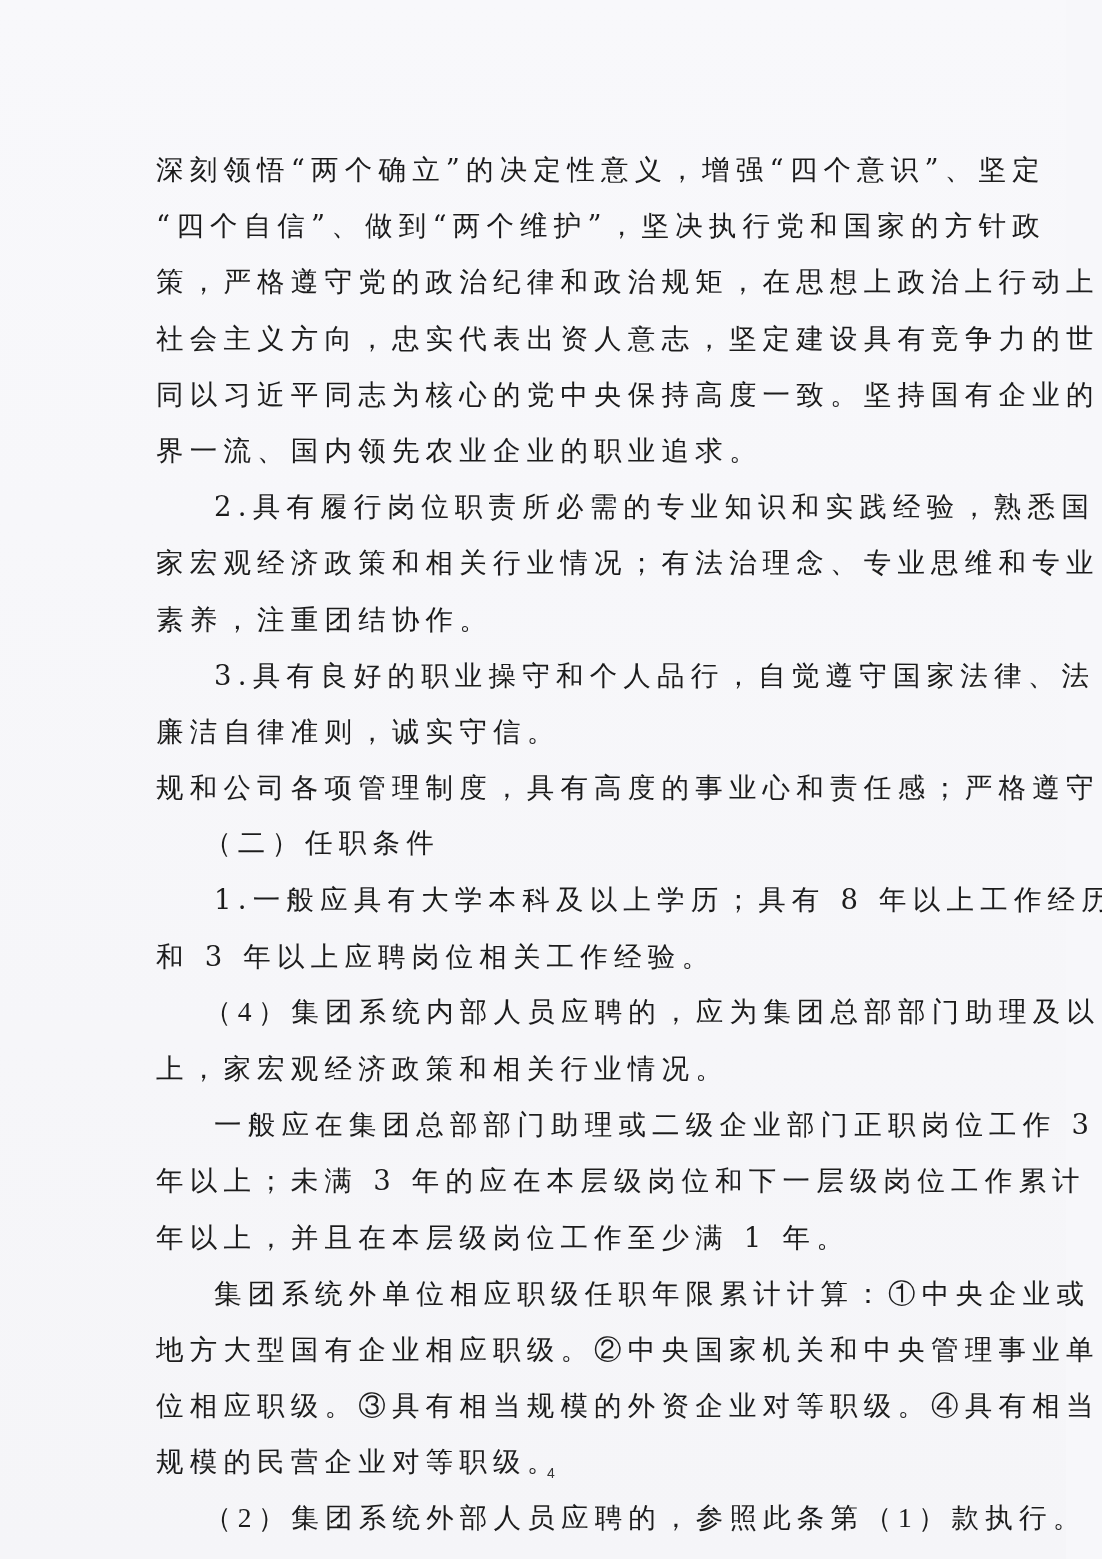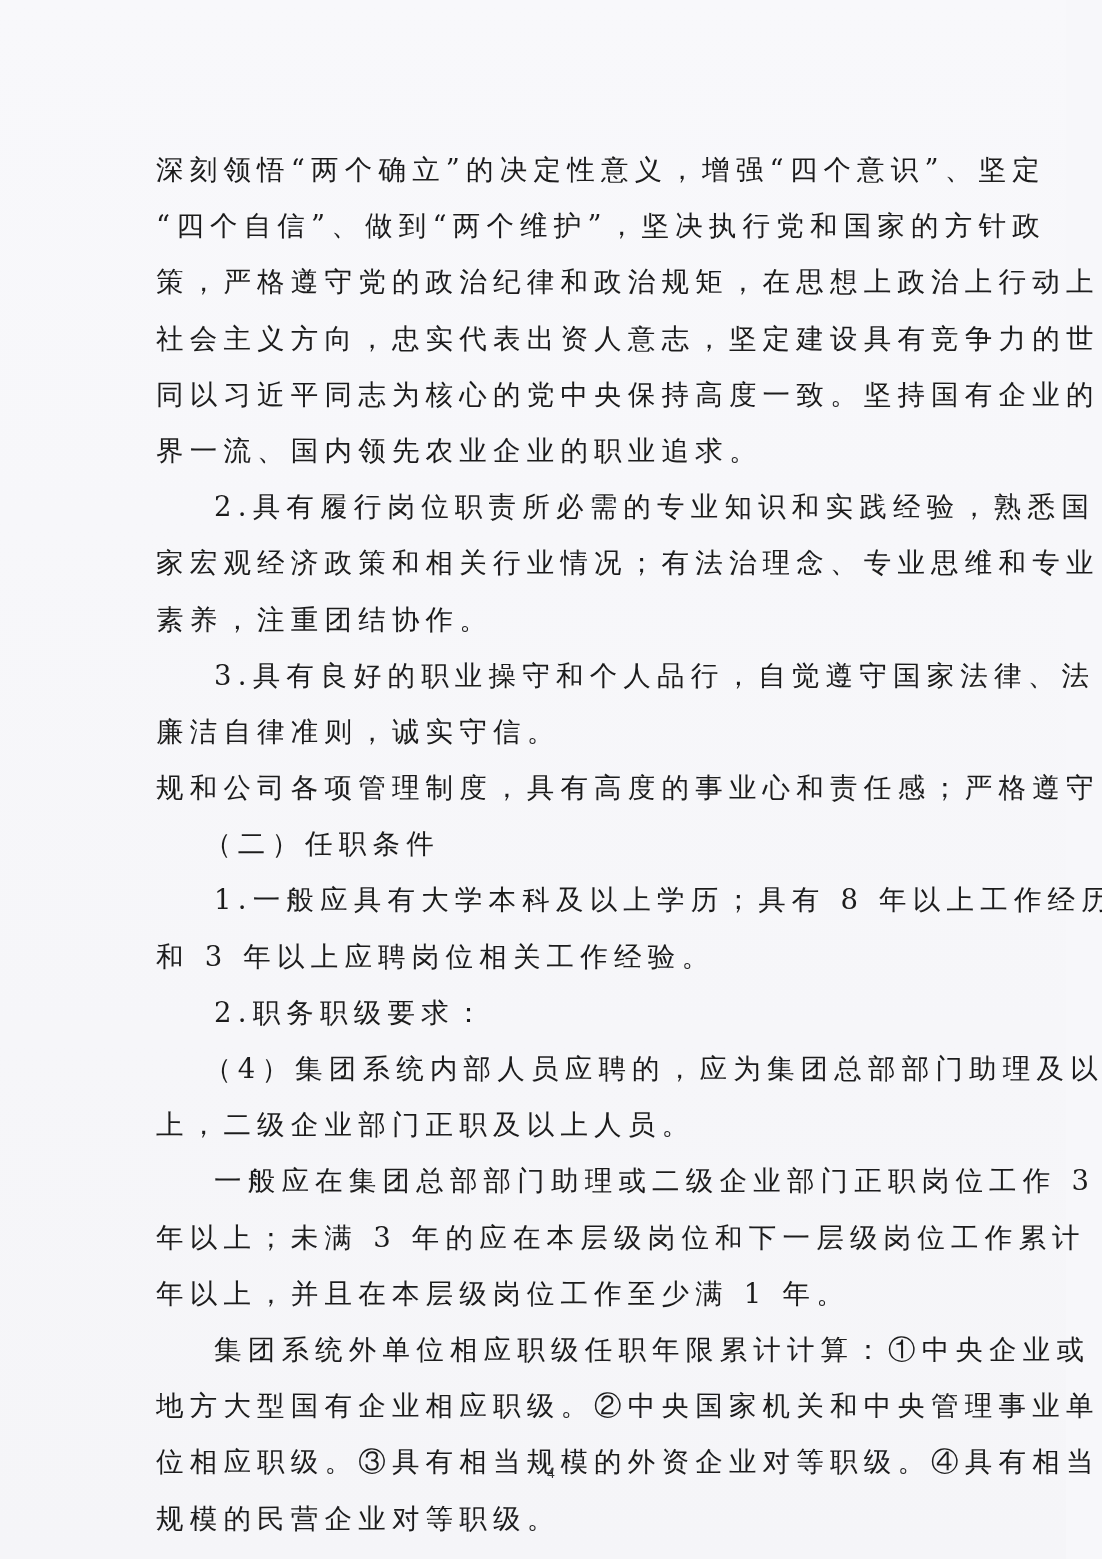--- a/index.html
+++ b/index.html
@@ -35,20 +35,21 @@
       font-size: 27.5px;
       letter-spacing: 6.2px;
       white-space: nowrap;
       overflow: visible;
     }
     .indent {
       padding-left: 58px;
     }
     .indent-small {
       padding-left: 48px;
+      font-family: Liberation Serif, serif;
     }
     .page-number {
       position: absolute;
       left: 0;
       width: 1102px;
       top: 1465px;
       text-align: center;
       font-family: "Liberation Sans", "DejaVu Sans", sans-serif;
       font-size: 14px;
       color: #333;
@@ -67,23 +68,22 @@
     <div class="line">界一流、国内领先农业企业的职业追求。</div>
     <div class="line indent">2.具有履行岗位职责所必需的专业知识和实践经验，熟悉国</div>
     <div class="line">家宏观经济政策和相关行业情况；有法治理念、专业思维和专业</div>
     <div class="line">素养，注重团结协作。</div>
     <div class="line indent">3.具有良好的职业操守和个人品行，自觉遵守国家法律、法</div>
     <div class="line">廉洁自律准则，诚实守信。</div>
     <div class="line">规和公司各项管理制度，具有高度的事业心和责任感；严格遵守</div>
     <div class="line indent-small">（二）任职条件</div>
     <div class="line indent">1.一般应具有大学本科及以上学历；具有 8 年以上工作经历</div>
     <div class="line">和 3 年以上应聘岗位相关工作经验。</div>
-    <div class="line indent">2.职务职级要求：</div>
     <div class="line indent-small">（4）集团系统内部人员应聘的，应为集团总部部门助理及以</div>
-    <div class="line">上，二级企业部门正职及以上人员。</div>
+    <div class="line">上，家宏观经济政策和相关行业情况。</div>
     <div class="line indent">一般应在集团总部部门助理或二级企业部门正职岗位工作 3</div>
     <div class="line">年以上；未满 3 年的应在本层级岗位和下一层级岗位工作累计 5</div>
     <div class="line">年以上，并且在本层级岗位工作至少满 1 年。</div>
     <div class="line indent">集团系统外单位相应职级任职年限累计计算：①中央企业或</div>
     <div class="line">地方大型国有企业相应职级。②中央国家机关和中央管理事业单</div>
     <div class="line">位相应职级。③具有相当规模的外资企业对等职级。④具有相当</div>
     <div class="line">规模的民营企业对等职级。</div>
     <div class="line indent-small">（2）集团系统外部人员应聘的，参照此条第（1）款执行。</div>
   </div>
   <div class="page-number">4</div>

